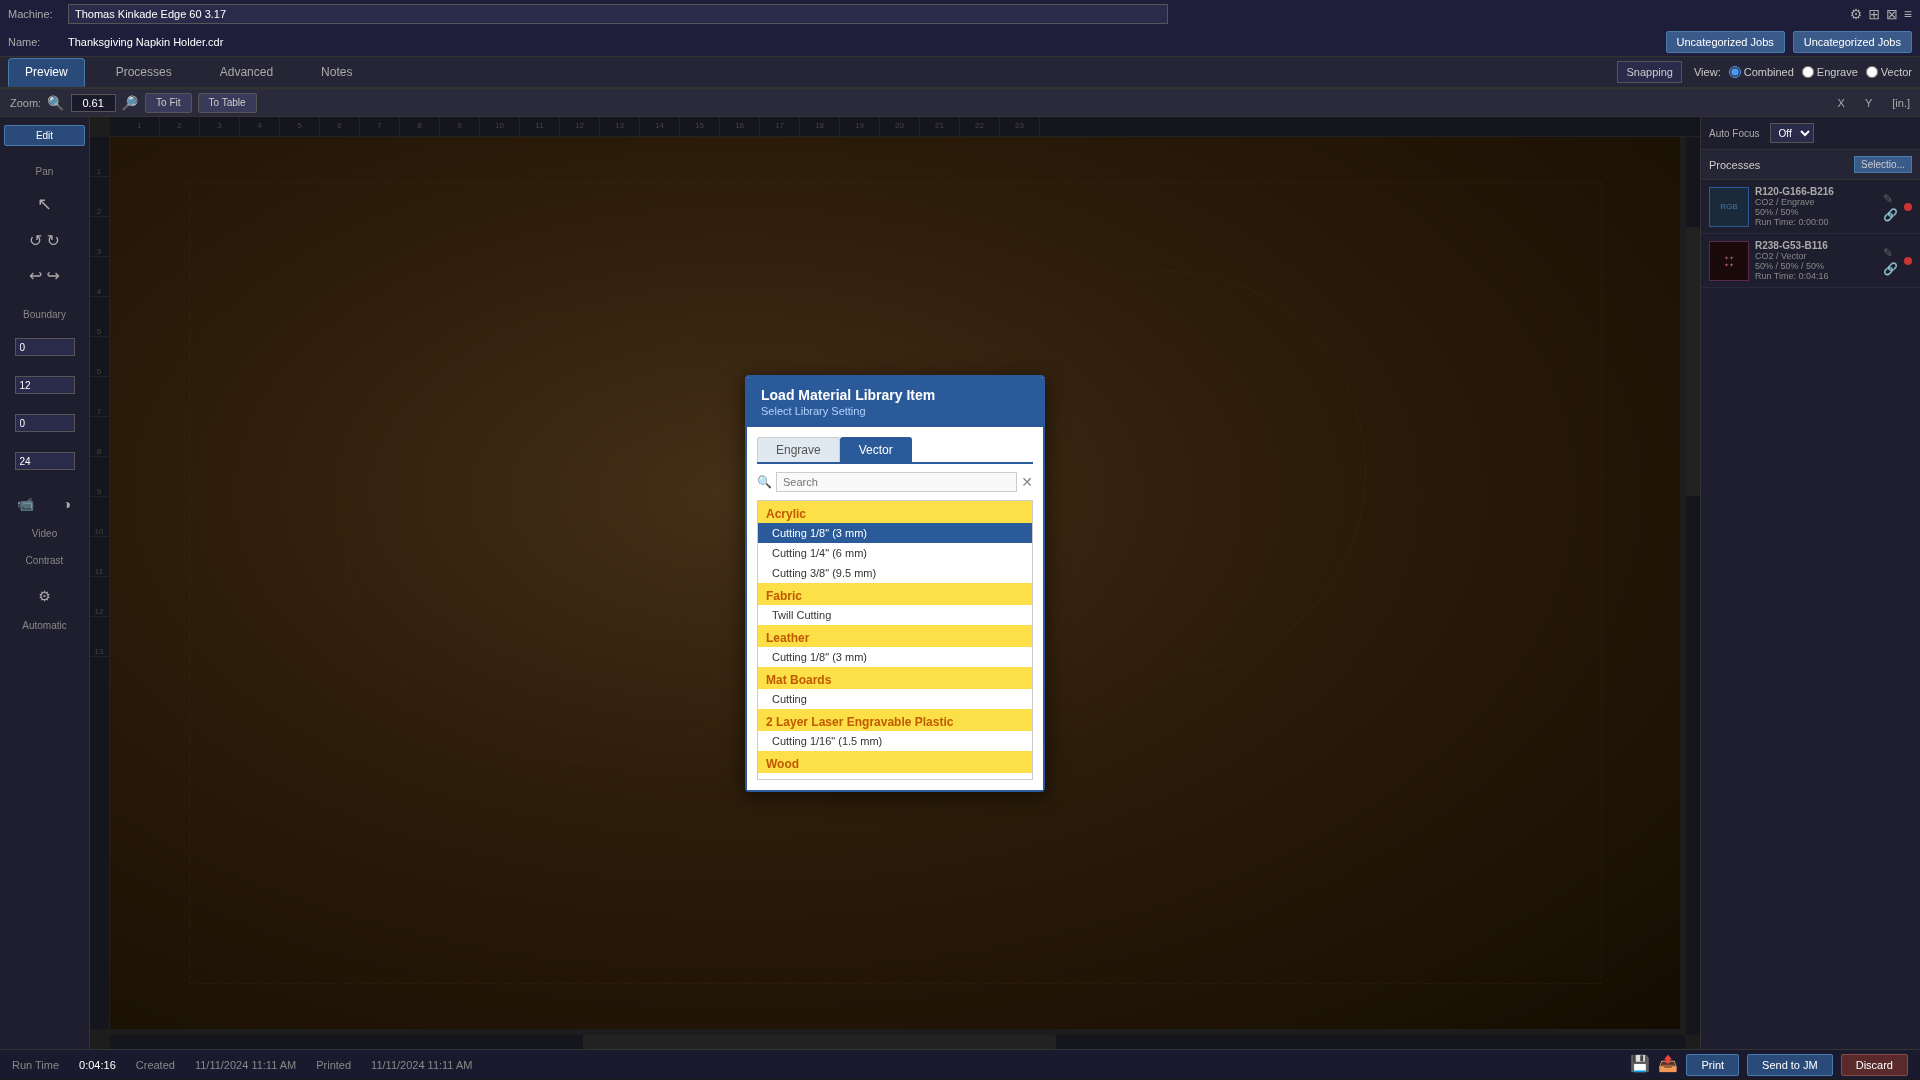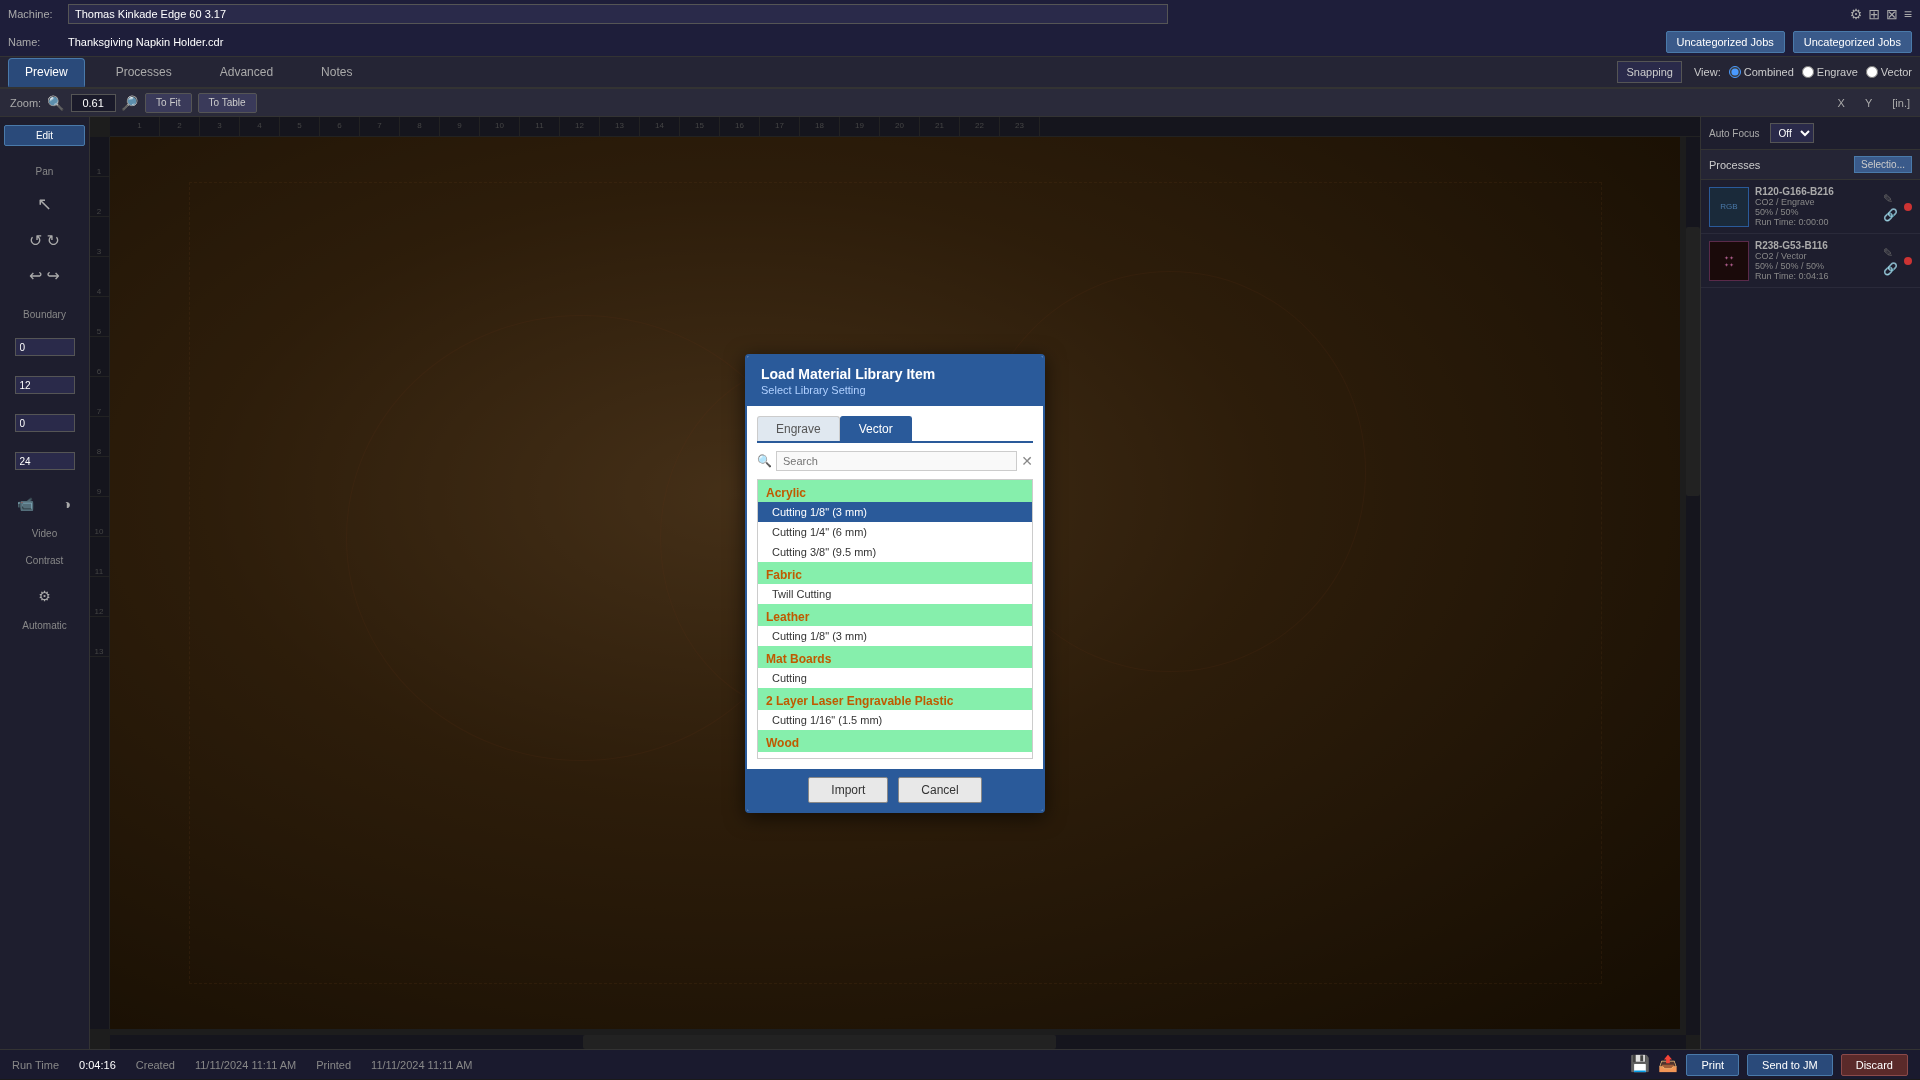--- a/index.html
+++ b/index.html
@@ -82,21 +82,21 @@
     .modal-tab { padding: 5px 18px; font-size: 12px; cursor: pointer; background: #e0e8f0; color: #555; border: 1px solid #ccc; border-bottom: none; border-radius: 3px 3px 0 0; }
     .modal-tab.active { background: #2a5a9a; color: #fff; border-color: #2a5a9a; }
     .search-row { display: flex; align-items: center; gap: 4px; margin-bottom: 8px; }
     .search-icon-small { color: #888; font-size: 12px; }
     .search-input { flex: 1; border: 1px solid #ccc; padding: 3px 6px; font-size: 11px; color: #555; background: #f9f9f9; }
     .search-clear { background: none; border: none; color: #888; cursor: pointer; font-size: 14px; }
     .material-list { border: 1px solid #ccc; background: #fff; height: 280px; overflow-y: auto; }
     .material-list::-webkit-scrollbar { width: 8px; }
     .material-list::-webkit-scrollbar-track { background: #f0f0f0; }
     .material-list::-webkit-scrollbar-thumb { background: #aaa; border-radius: 4px; }
-    .category-header { color: #c05a00; font-size: 12px; font-weight: bold; padding: 6px 8px 2px 8px; background: #86efac; }
+    .category-header { color: #c05a00; font-size: 12px; font-weight: bold; padding: 6px 8px 2px 8px; background: #fde047; }
     .material-item { padding: 4px 8px 4px 14px; font-size: 11px; color: #333; cursor: pointer; }
     .material-item.selected { background: #2a5a9a; color: #fff; }
     .modal-footer { background: #2a5a9a; padding: 8px 12px; display: flex; justify-content: center; gap: 10px; border-radius: 0 0 2px 2px; }
     .modal-btn { padding: 5px 22px; font-size: 12px; cursor: pointer; border-radius: 2px; border: 1px solid #888; }
     .modal-btn.import { background: #e8e8e8; color: #333; border-color: #888; }
     .modal-btn.cancel { background: #e8e8e8; color: #333; border-color: #888; }
 
     .taskbar { height: 30px; background: #1a1a1a; display: flex; align-items: center; padding: 0 8px; gap: 4px; }
 
     .autofocus-label { color: #aaa; font-size: 10px; margin-right: 4px; }
@@ -305,24 +305,20 @@
             <div class="material-item">Cutting</div>
 
             <div class="category-header">2 Layer Laser Engravable Plastic</div>
             <div class="material-item">Cutting 1/16" (1.5 mm)</div>
 
             <div class="category-header">Wood</div>
             <div class="material-item">Thin Veneer (Cutting)</div>
 
           </div>
         </div>
-        <div class="modal-footer">
-          <button class="modal-btn import">Import</button>
-          <button class="modal-btn cancel">Cancel</button>
-        </div>
       </div>
     </div>
   </div>
 
   <div class="right-sidebar">
     <div style="padding:6px 8px;border-bottom:1px solid #333;display:flex;align-items:center;gap:6px;">
       <span class="autofocus-label">Auto Focus</span>
       <select class="autofocus-select">
         <option>Off</option>
         <option>On</option>

